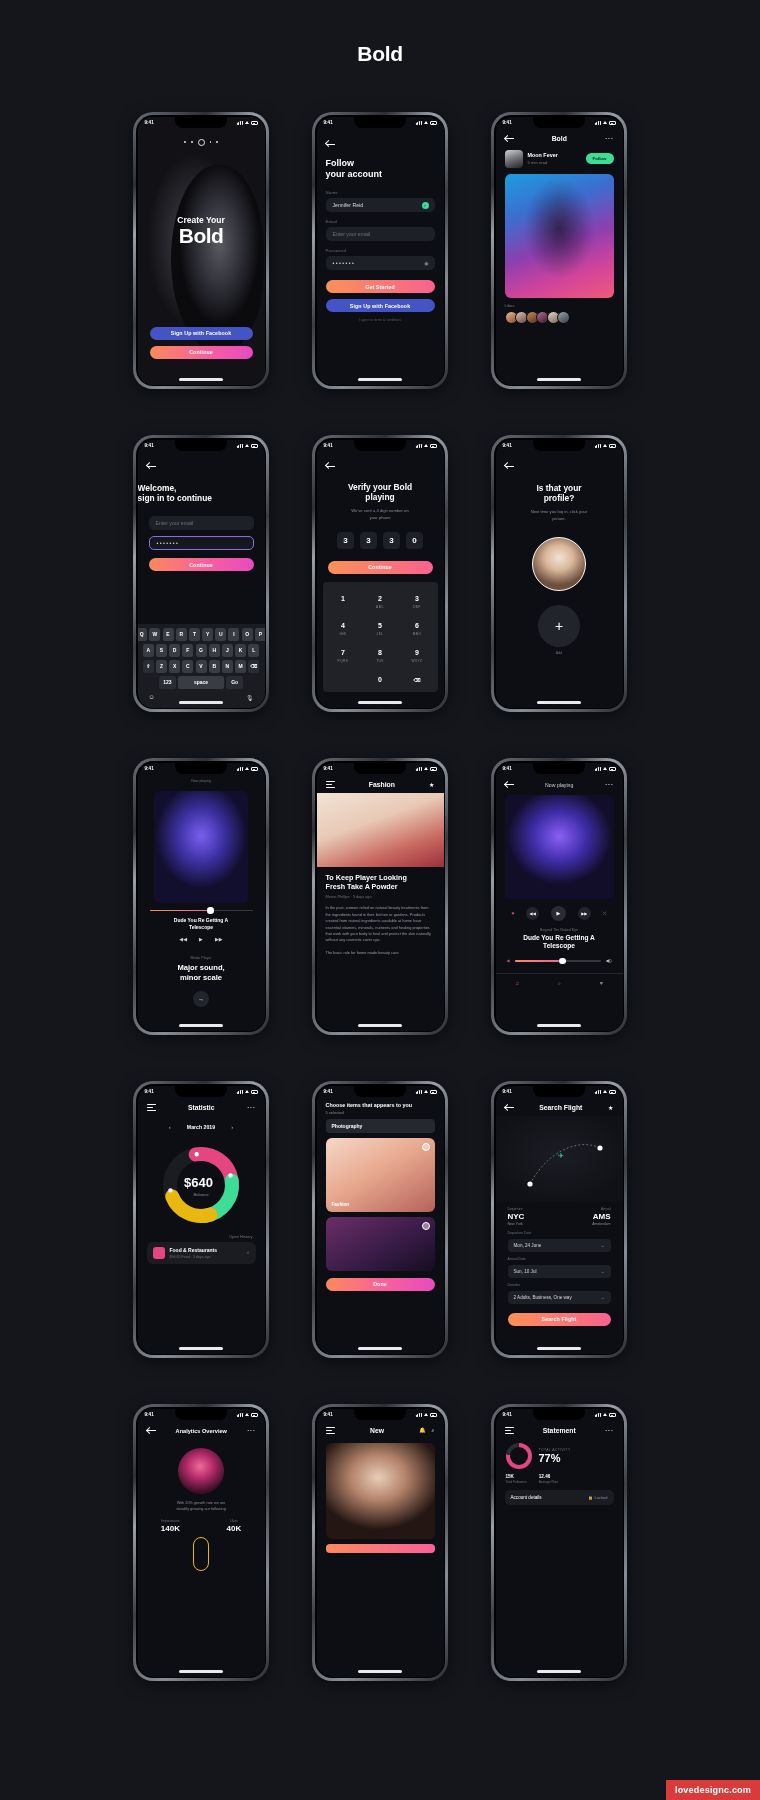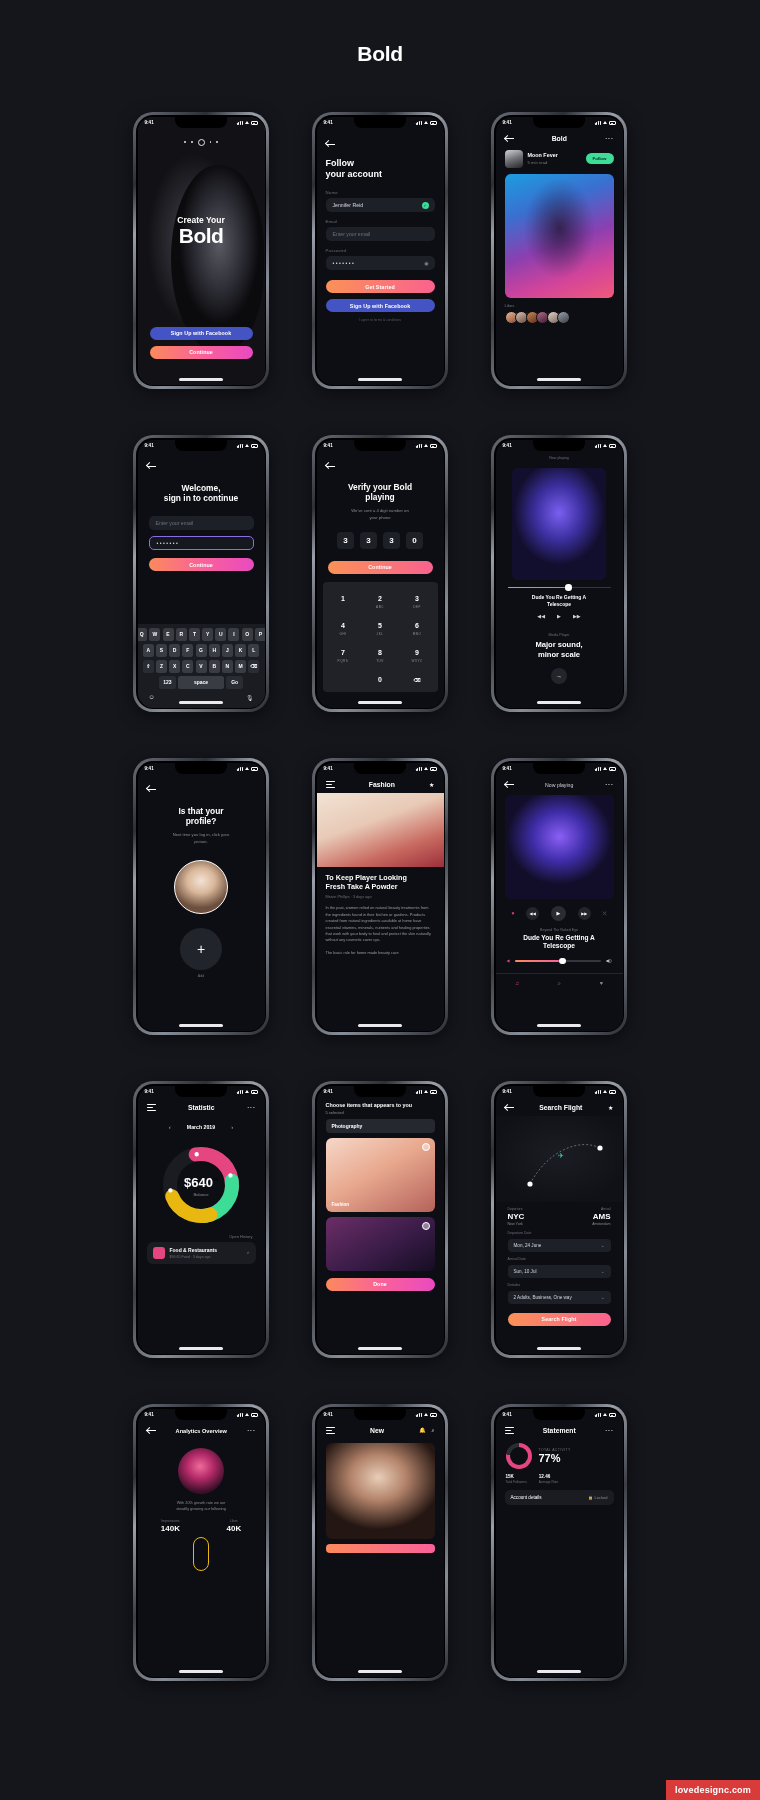--- a/index.html
+++ b/index.html
@@ -472,21 +472,21 @@
                   <i></i>
                   <i></i>
                   <i></i>
                 </span>
           <span class="wifi"></span>
           <span class="batt"></span>
         </span>
       </div>
       <div class="scr-body">
         <div style="padding:3px 9px 0"><span class="backarrow"></span></div>
-        <div style="text-align:center;margin-top:8px;font-size:8.4px;font-weight:bold;color:#fff;line-height:1.3">
+        <div style="text-align:left;margin-top:8px;font-size:8.4px;font-weight:bold;color:#fff;line-height:1.3">
           <div>Welcome,</div>
           <div>sign in to continue</div>
         </div>
         <div style="padding:0 11px;margin-top:12px">
           <div class="inputbox ph">Enter your email</div>
           <div class="inputbox" style="margin-top:6px;border:0.8px solid #8a6fe0;background:#16181f">• • • • • • •</div>
           <div class="btn grad-pink" style="margin-top:8px">Continue</div>
         </div>
         <div class="kb">
           <div class="kb-row">
@@ -618,20 +618,58 @@
                   <i></i>
                   <i></i>
                   <i></i>
                   <i></i>
                 </span>
           <span class="wifi"></span>
           <span class="batt"></span>
         </span>
       </div>
       <div class="scr-body">
+        <div style="padding:3px 9px 0"><span class="backarrow"></span></div>
+        <div style="text-align:center;margin-top:8px;font-size:8.4px;font-weight:bold;color:#fff;line-height:1.3">
+          <div>Is that your</div>
+          <div>profile?</div>
+        </div>
+        <div style="text-align:center;margin-top:5px;font-size:4.2px;color:#8a8c93;line-height:1.6">
+          <div>Next time you log in, click your</div>
+          <div>picture.</div>
+        </div>
+        <div class="prof-pic"></div>
+        <div class="prof-add">+</div>
+        <div style="text-align:center;font-size:3.6px;color:#6d6f77;margin-top:4px">Add</div>
+      </div>
+      <div class="home-ind"></div>
+    </div>
+        </div>
+      </div>
+  </div>
+
+  <div class="cell">
+    <div class="phone">
+        <div class="phone-inner">
+          <div class="screen">
+      <div class="notch"></div>
+      <div class="statusbar">
+        <span>9:41</span>
+        <span class="sb-right">
+          <span class="bars">
+                  <i></i>
+                  <i></i>
+                  <i></i>
+                  <i></i>
+                </span>
+          <span class="wifi"></span>
+          <span class="batt"></span>
+        </span>
+      </div>
+      <div class="scr-body">
         <div style="text-align:center;font-size:3.6px;color:#6d6f77;margin-top:2px">Now playing</div>
         <div class="mini-art"></div>
         <div class="sl">
                 <i class="sl-f" style="display:block"></i>
                 <i class="sl-k" style="display:block"></i>
               </div>
         <div style="text-align:center;margin-top:6px;font-size:5px;font-weight:bold;color:#fff;line-height:1.4">
           <div>Dude You Re Getting A</div>
           <div>Telescope</div>
         </div>
@@ -639,58 +677,20 @@
           <span>◀◀</span>
           <span>▶</span>
           <span>▶▶</span>
         </div>
         <div style="text-align:center;margin-top:14px;font-size:3.6px;color:#6d6f77">Media Player</div>
         <div style="text-align:center;margin-top:3px;font-size:7.6px;font-weight:bold;color:#fff;line-height:1.35">
           <div>Major sound,</div>
           <div>minor scale</div>
         </div>
         <div style="width:16px;height:16px;border-radius:50%;background:#23252c;margin:7px auto 0;display:flex;align-items:center;justify-content:center;font-size:6px;color:#fff">→</div>
-      </div>
-      <div class="home-ind"></div>
-    </div>
-        </div>
-      </div>
-  </div>
-
-  <div class="cell">
-    <div class="phone">
-        <div class="phone-inner">
-          <div class="screen">
-      <div class="notch"></div>
-      <div class="statusbar">
-        <span>9:41</span>
-        <span class="sb-right">
-          <span class="bars">
-                  <i></i>
-                  <i></i>
-                  <i></i>
-                  <i></i>
-                </span>
-          <span class="wifi"></span>
-          <span class="batt"></span>
-        </span>
-      </div>
-      <div class="scr-body">
-        <div style="padding:3px 9px 0"><span class="backarrow"></span></div>
-        <div style="text-align:center;margin-top:8px;font-size:8.4px;font-weight:bold;color:#fff;line-height:1.3">
-          <div>Is that your</div>
-          <div>profile?</div>
-        </div>
-        <div style="text-align:center;margin-top:5px;font-size:4.2px;color:#8a8c93;line-height:1.6">
-          <div>Next time you log in, click your</div>
-          <div>picture.</div>
-        </div>
-        <div class="prof-pic"></div>
-        <div class="prof-add">+</div>
-        <div style="text-align:center;font-size:3.6px;color:#6d6f77;margin-top:4px">Add</div>
       </div>
       <div class="home-ind"></div>
     </div>
         </div>
       </div>
   </div>
 
   <div class="cell">
     <div class="phone">
         <div class="phone-inner">

